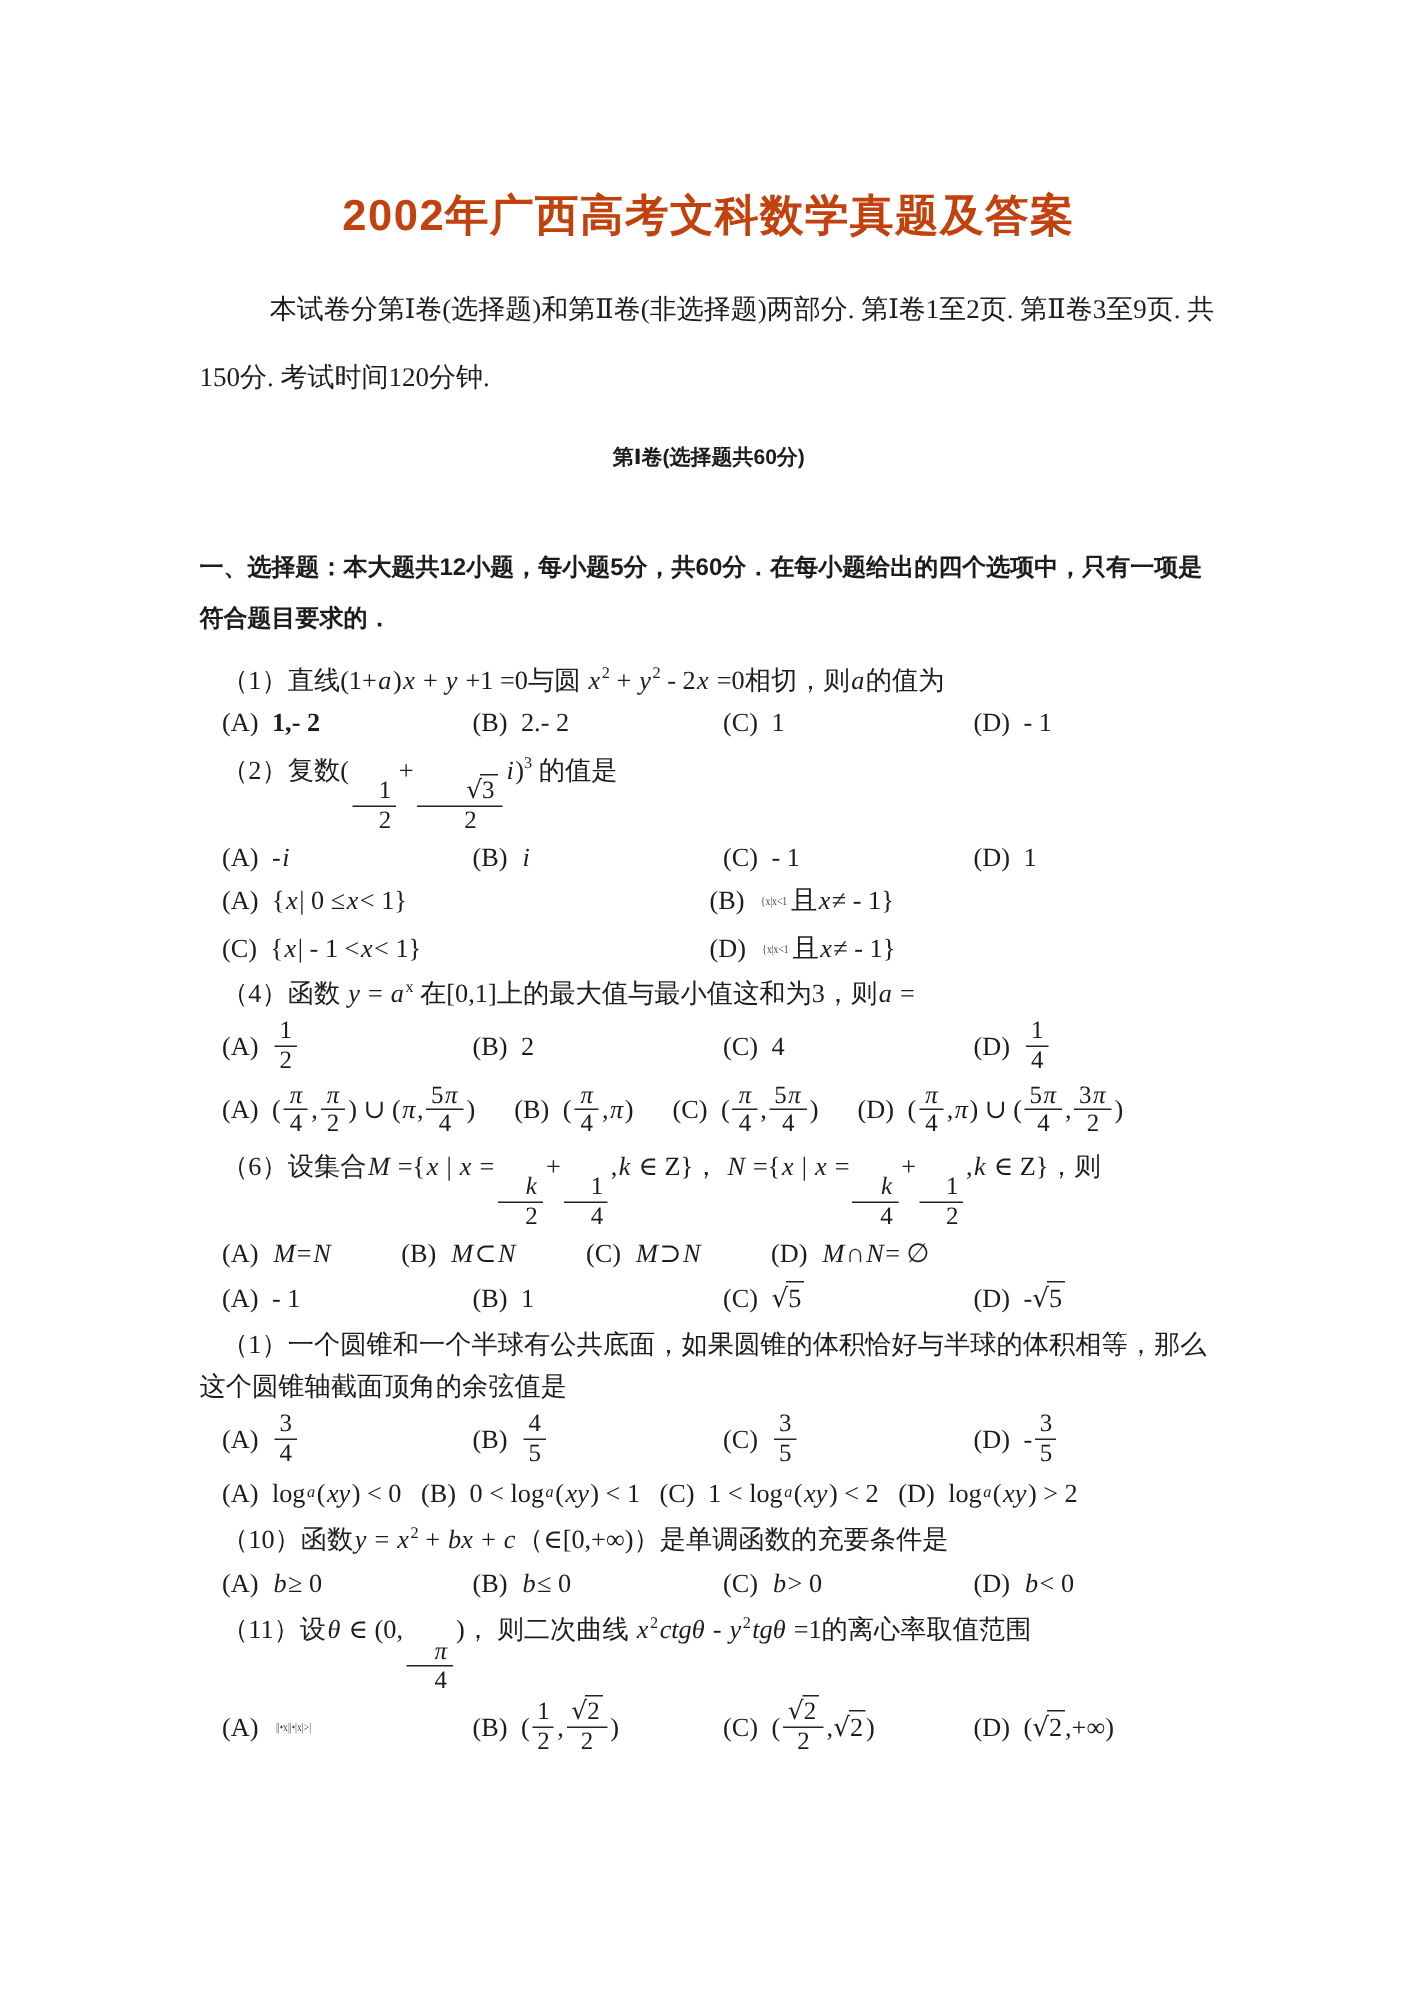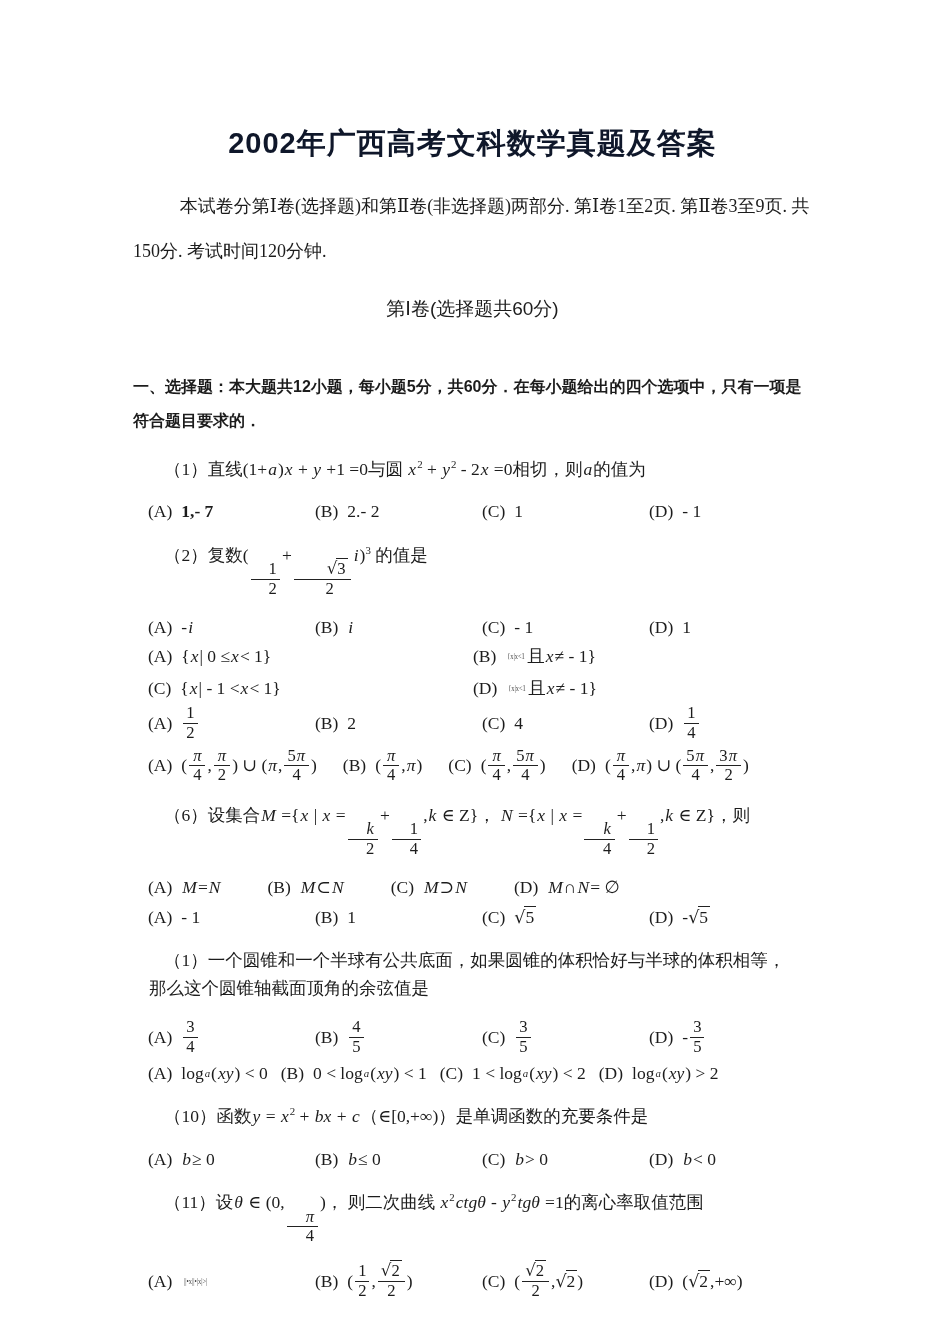--- a/index.html
+++ b/index.html
@@ -3,36 +3,36 @@
 <meta charset="utf-8">
 <style>
   html,body{margin:0;padding:0;}
   body{
     width:950px;height:1344px;overflow:hidden;background:#ffffff;
     font-family:"Liberation Serif","DejaVu Serif",serif;color:#1c1c1c;
   }
   .page{padding:124px 138px 0 133px;}
   .title{
     font-family:"Liberation Sans","DejaVu Sans",sans-serif;
-    font-weight:bold;font-size:29px;text-align:center;color:#0f172a;
+    font-weight:bold;font-size:29px;text-align:center;color:#c2410c;
     margin:0 0 20px 0;letter-spacing:1px;
   }
   .intro{
     font-size:18px;line-height:2.5;text-indent:2.6em;margin:0 0 22px 0;
   }
   .sec{
     font-family:"Liberation Sans","DejaVu Sans",sans-serif;
-    font-weight:normal;font-size:19px;text-align:center;margin:6px 0 48px 0;
+    font-weight:bold;font-size:14px;text-align:center;margin:6px 0 48px 0;
   }
   .instr{
     font-family:"Liberation Sans","DejaVu Sans",sans-serif;
     font-weight:bold;font-size:16px;line-height:2.15;margin:0 0 8px 0;
   }
   .q{font-size:17.5px;margin:0 0 4px 0;}
-  .stem{line-height:1.6;text-indent:15px;margin:16px;}
+  .stem{line-height:1.6;text-indent:15px;margin:0;}
   .opts{margin:2px 0 3px 0;padding-left:15px;min-height:26px;align-items:center;}
   .g4{display:grid;grid-template-columns:repeat(4,1fr);column-gap:4px;}
   .g2{display:grid;grid-template-columns:325px auto;row-gap:8px;}
   .fx26{display:flex;gap:26px;}
   .fx46{display:flex;gap:46px;}
   .fx14{display:flex;gap:13px;}
   .opt{display:inline-flex;align-items:center;white-space:nowrap;}
   .ol{margin-right:9px;flex:none;}
   .ov{display:inline-flex;align-items:center;flex-wrap:nowrap;}
   
@@ -58,21 +58,21 @@
   <p class="intro">本试卷分第Ⅰ卷(选择题)和第Ⅱ卷(非选择题)两部分. 第Ⅰ卷1至2页. 第Ⅱ卷3至9页. 共150分. 考试时间120分钟.</p>
   <div class="sec">第Ⅰ卷(选择题共60分)</div>
   <div class="instr">一、选择题：本大题共12小题，每小题5分，共60分．在每小题给出的四个选项中，只有一项是符合题目要求的．</div>
   <div>
       <div class="q">
         <div class="stem">（1）直线(1+<i class="v">a</i>)<i class="v">x</i> + <i class="v">y</i> +1 =0与圆 <i class="v">x</i><sup>2</sup> + <i class="v">y</i><sup>2</sup> - 2<i class="v">x</i> =0相切，则<i class="v">a</i>的值为</div>
         <div class="opts g4">
           <span class="opt">
             <span class="ol">(A)</span>
             <span class="ov">
-              <b>1,- 7</b>
+              <b>1,- 2</b>
             </span>
           </span>
           <span class="opt">
             <span class="ol">(B)</span>
             <span class="ov">2.- 2</span>
           </span>
           <span class="opt">
             <span class="ol">(C)</span>
             <span class="ov">1</span>
           </span>
@@ -125,20 +125,21 @@
             <span class="ol">(C)</span>
             <span class="ov">{<i class="v">x</i> | - 1 &lt; <i class="v">x</i> &lt; 1}</span>
           </span>
           <span class="opt">
             <span class="ol">(D)</span>
             <span class="ov"><span class="tiny">{x|x&lt;1</span>且 <i class="v">x</i> ≠ - 1}</span>
           </span>
         </div>
       </div>
       <div class="q">
+        <div class="stem">（4）函数 <i class="v">y</i> = <i class="v">a</i><sup>x</sup> 在[0,1]上的最大值与最小值这和为3，则<i class="v">a</i> =</div>
         <div class="opts g4">
           <span class="opt">
             <span class="ol">(A)</span>
             <span class="ov">
               <span class="fr">
                 <span class="nu">1</span>
                 <span class="de">2</span>
               </span>
             </span>
           </span>

